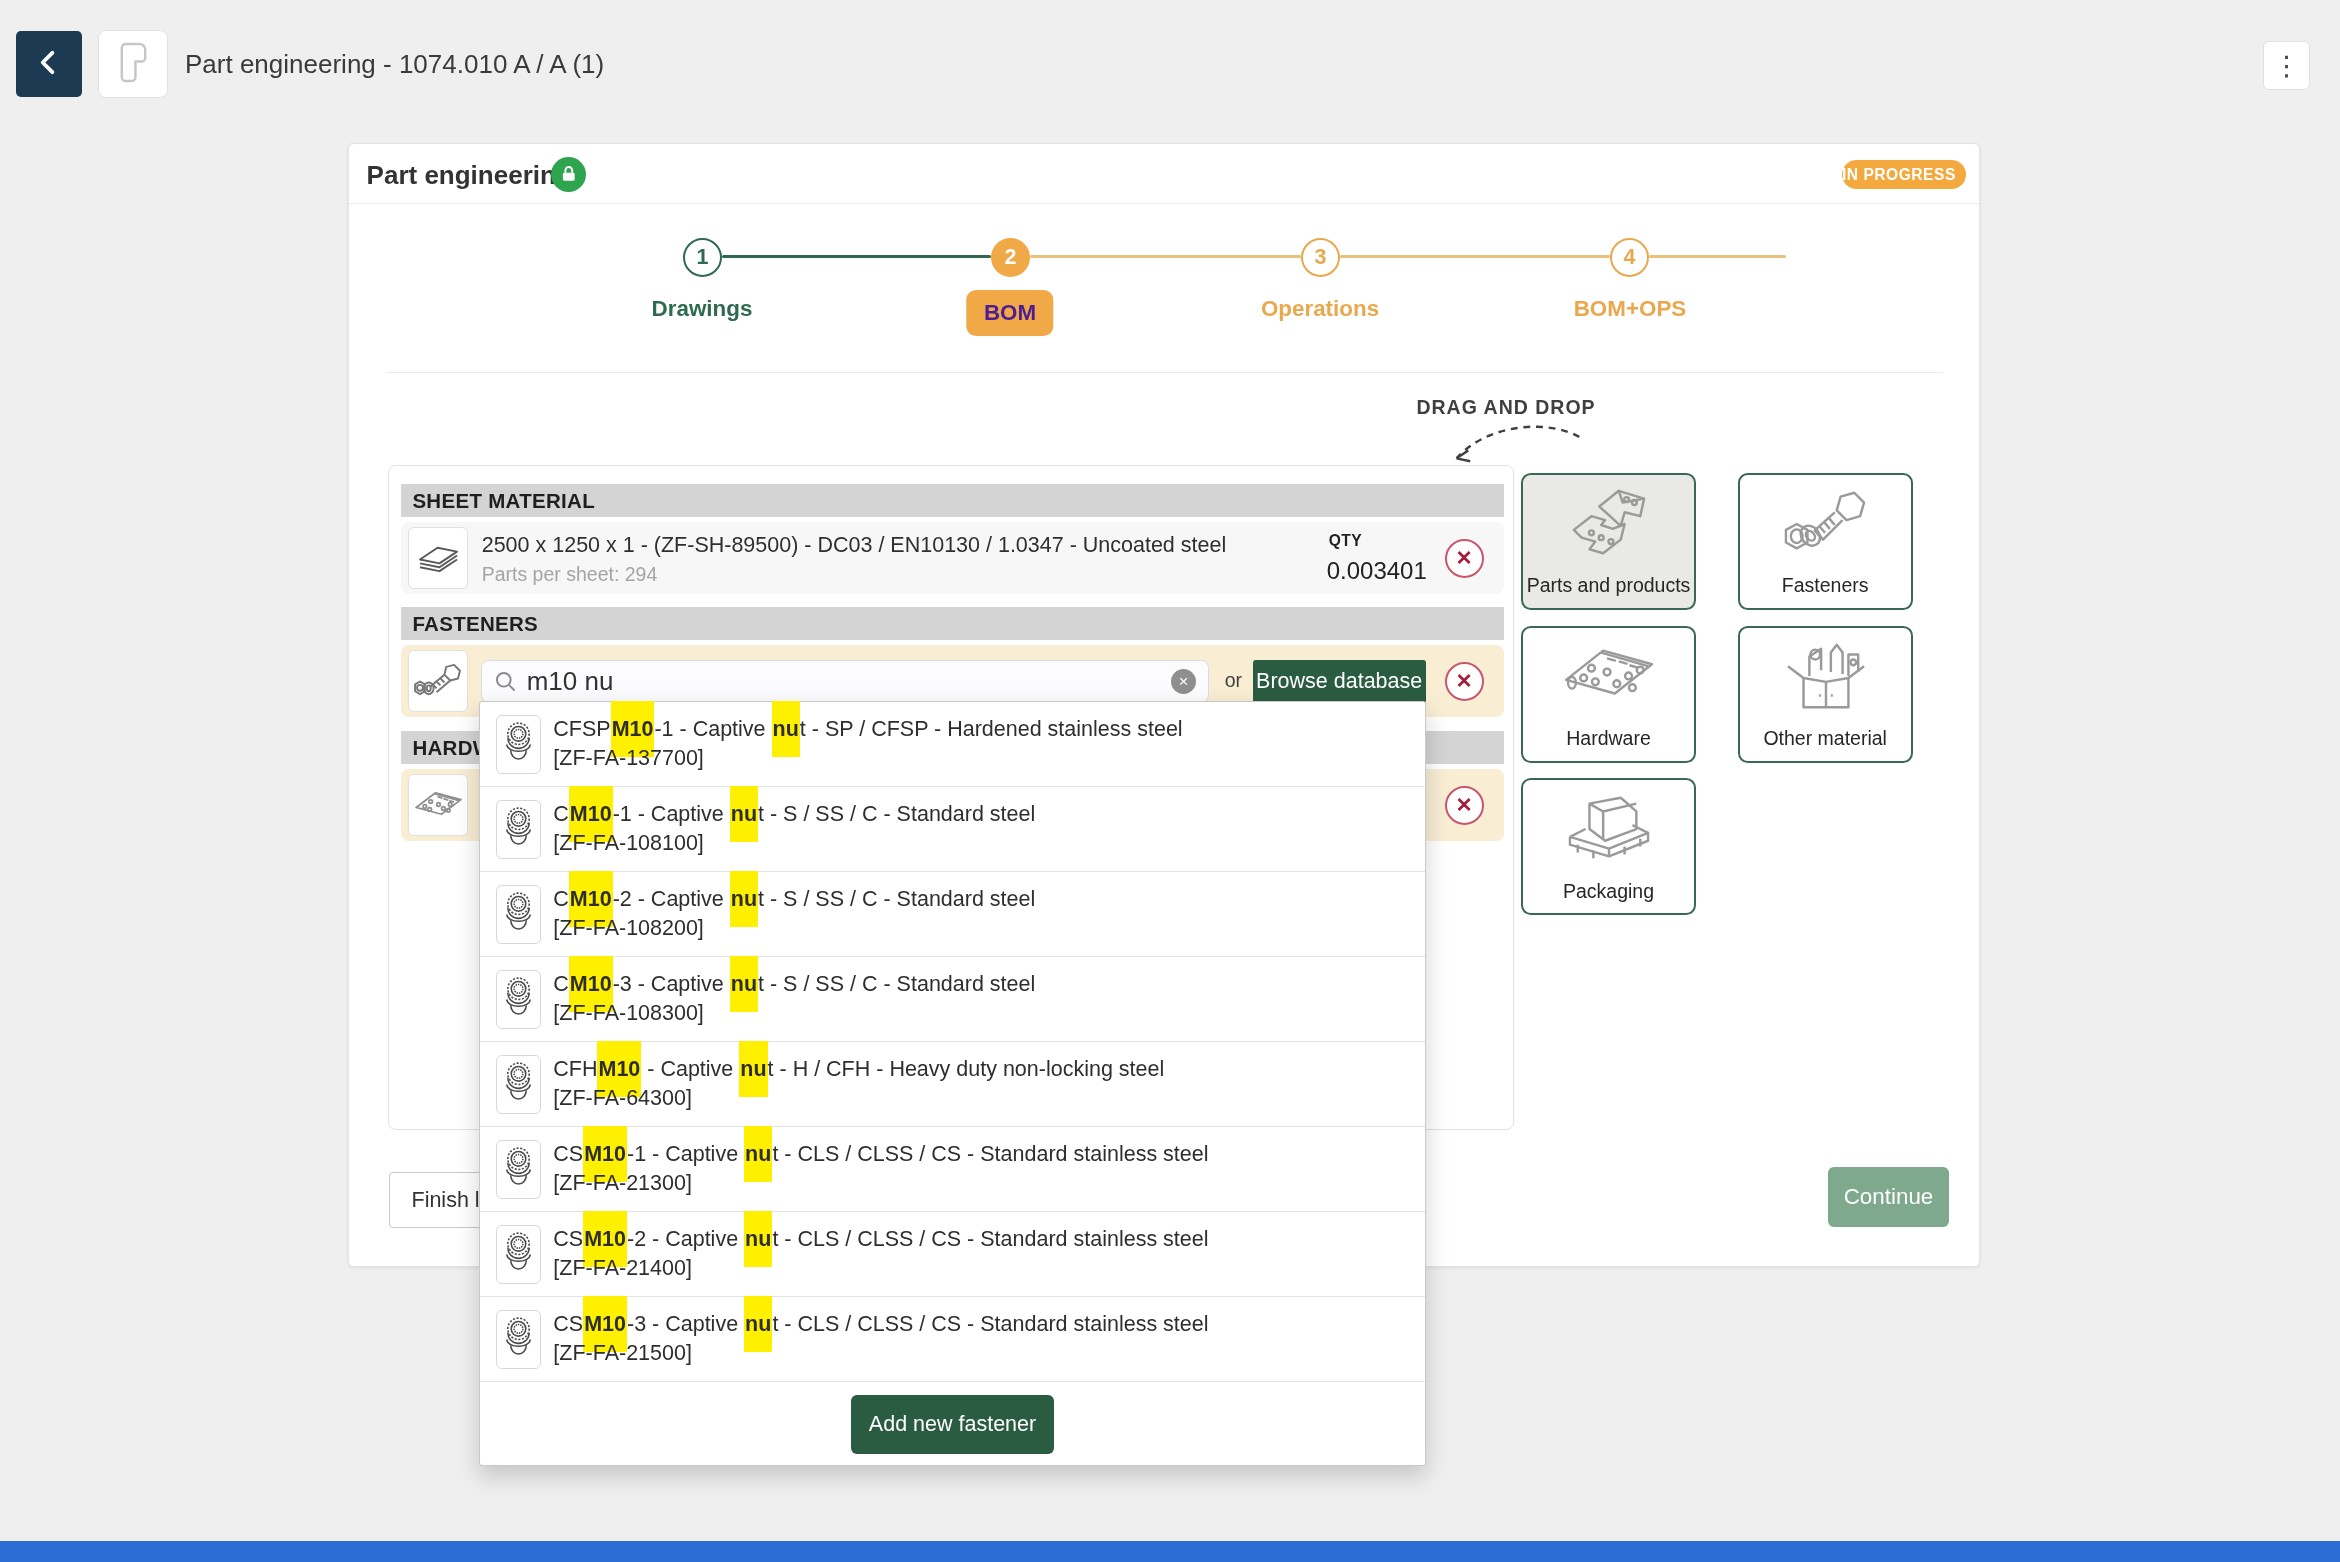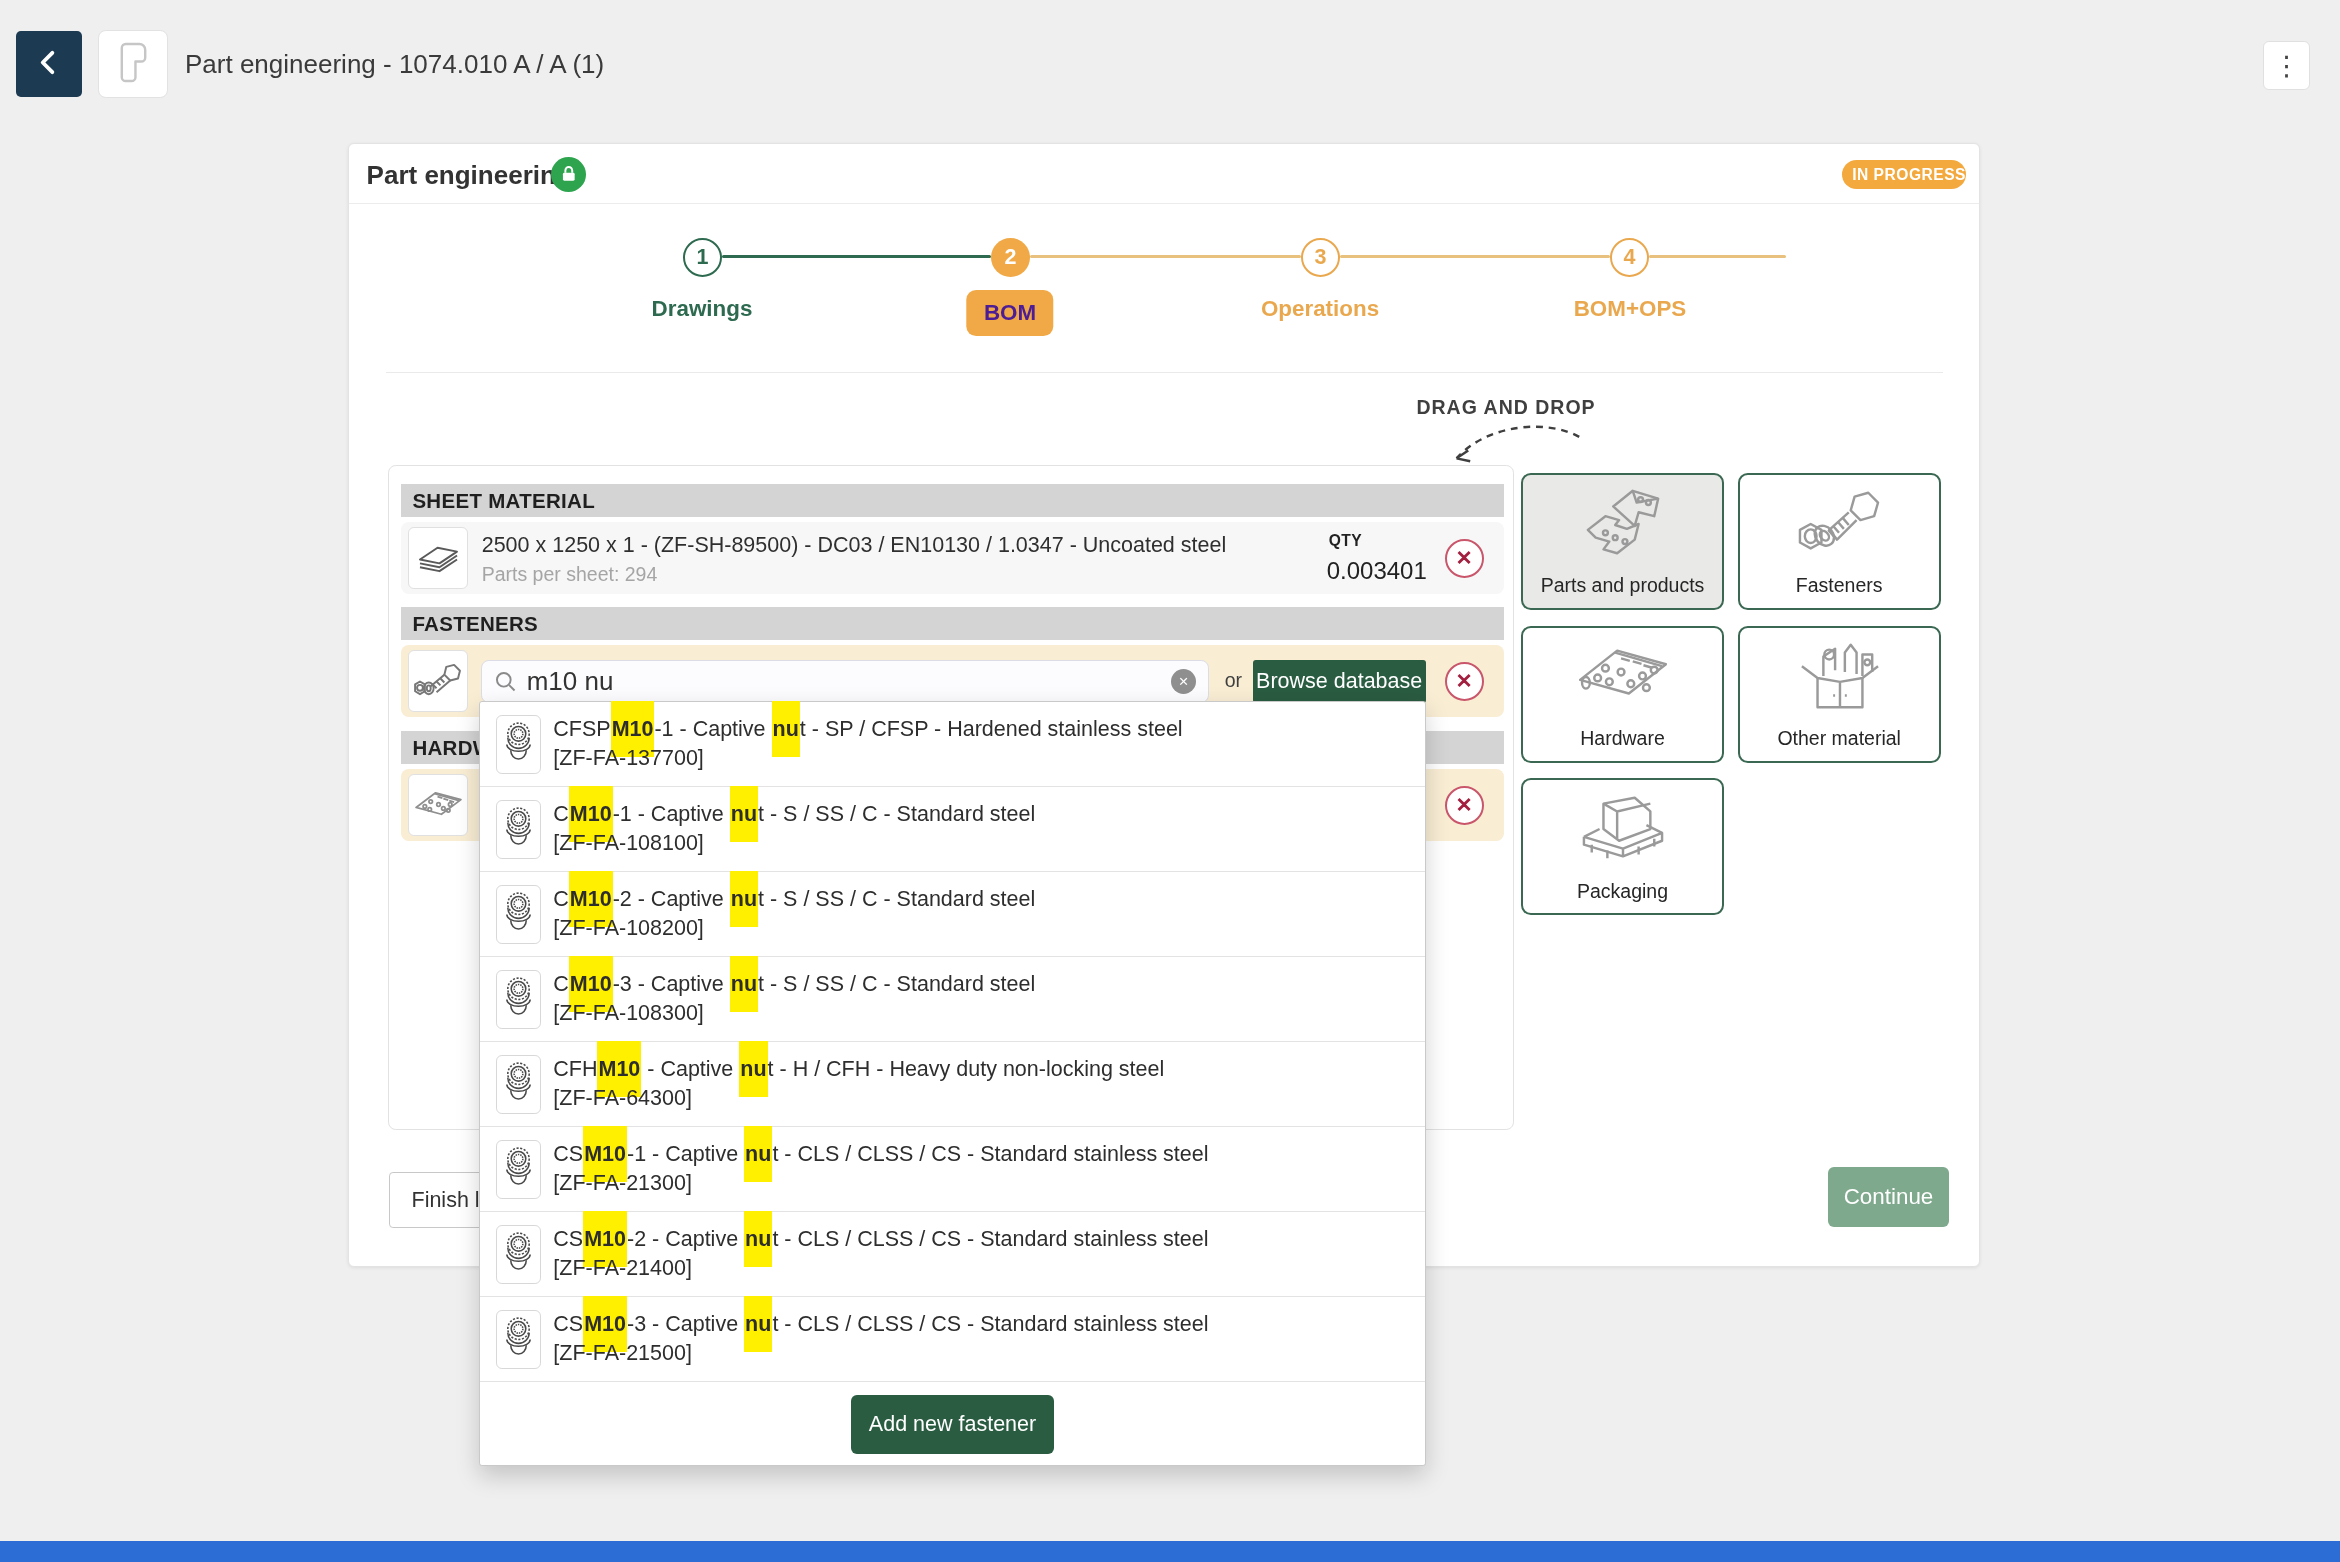--- a/index.html
+++ b/index.html
@@ -23,21 +23,21 @@
 
   
   .card { position:absolute; left:348px; top:143px; width:1632px; height:1124px;
     background:#fff; border:1px solid #e3e3e3; border-radius:5.9px;
     box-shadow:0 1px 3.9px rgba(0,0,0,.08); }
   .card-title { position:absolute; left:17.6px; top:15.6px; font-size:26px; font-weight:bold; color:#333; }
   .lock { position:absolute; left:202px; top:12.7px; width:35px; height:35px; border-radius:50%;
     background:#2ea44f; display:flex; align-items:center; justify-content:center; }
   .badge { position:absolute; left:1493px; top:15.6px; width:124px; height:29px; border-radius:14.6px;
     background:#f3a93d; color:#fff; font-size:15.6px; font-weight:bold; letter-spacing:0.5px;
-    line-height:29px; text-align:right; }
+    line-height:29px; text-align:left; }
   .hdr-div { position:absolute; left:0; top:59px; width:100%; height:1px; background:#ececec; }
   .mid-div { position:absolute; left:37px; top:228px; width:1557px; height:1px; background:#eaeaea; }
 
   
   .sline { position:absolute; top:111px; height:2.9px; border-radius:2px; z-index:1; }
   .sline.green { background:#2d6a50; }
   .sline.orange { background:#e7c17d; }
   .step-circle { position:absolute; top:94px; width:39px; height:39px; border-radius:50%;
     background:#fff; display:flex; align-items:center; justify-content:center;
     font-size:21.5px; font-weight:bold; z-index:2; cursor:pointer; }
@@ -107,21 +107,21 @@
     background:#fff; flex:none; display:flex; align-items:center; justify-content:center; }
   .dd-text { margin-left:12.7px; font-size:21.5px; color:#2e2e2e; line-height:29px; white-space:nowrap; }
   .hl { background:#fff000; font-weight:bold; padding:16px 1px; }
   .dd-footer { height:84px; display:flex; align-items:center; justify-content:center; }
   .add-btn { width:203px; height:59px; background:#2a5c41; color:#fff; border:none; border-radius:5.9px;
     font-size:21.5px; cursor:pointer; font-family:"Liberation Sans", sans-serif; }
 
   
   .cats { position:absolute; left:1521px; top:473px; width:421px; display:grid;
     grid-template-columns:203px 203px; column-gap:13.7px; row-gap:15.6px; }
-  .cat-card { width:203px; height:137px; background:#fff; border:2px solid #3a6852; border-radius:9.8px;
+  .cat-card { width:175px; height:137px; background:#fff; border:2px solid #3a6852; border-radius:9.8px;
     position:relative; cursor:grab; }
   .cat-card.selected { background:#e9e9e7; }
   .cat-icon { position:absolute; top:7.8px; left:50%; transform:translateX(-50%); }
   .cat-label { position:absolute; bottom:10.7px; width:100%; text-align:center; font-size:19.5px; color:#262626; }
 
   .bluebar { position:absolute; left:0; bottom:0; width:100%; height:21.5px; background:#2c6dd5; }
 </style>
 </head>
 <body>
 

